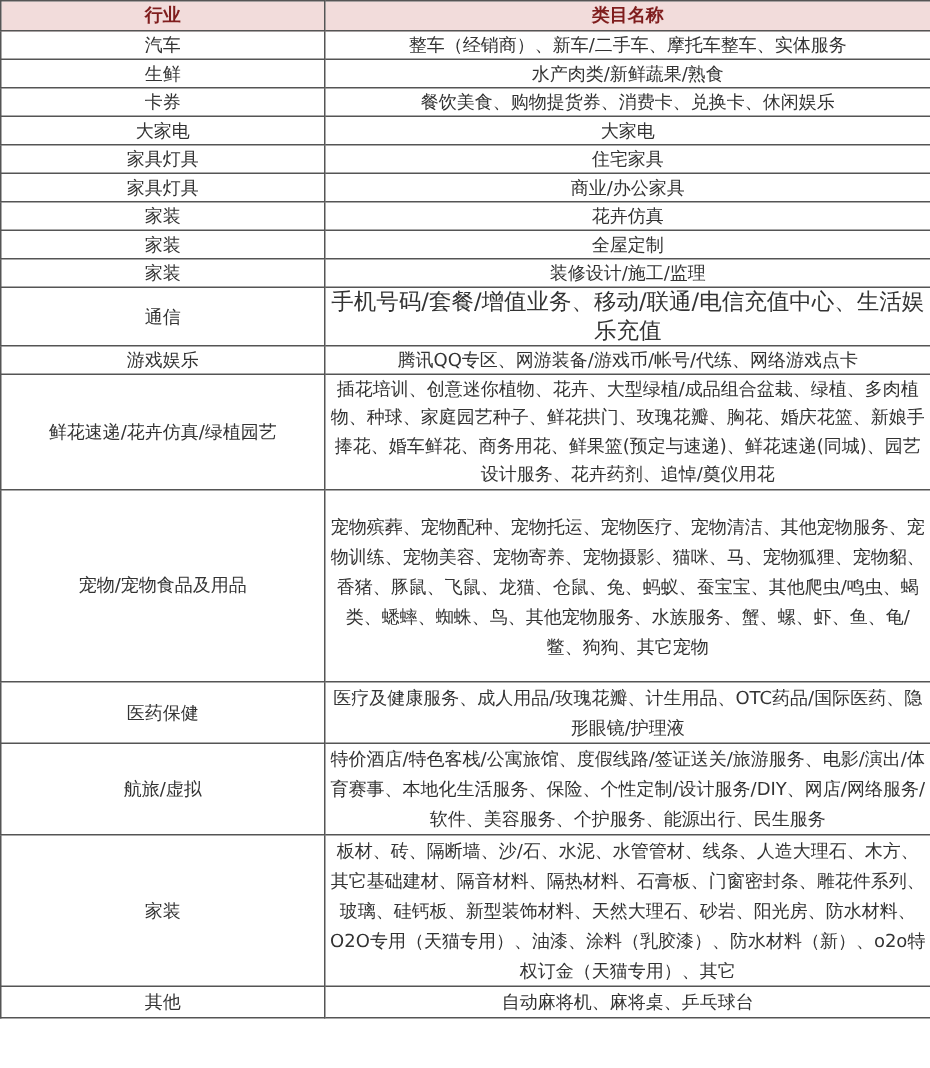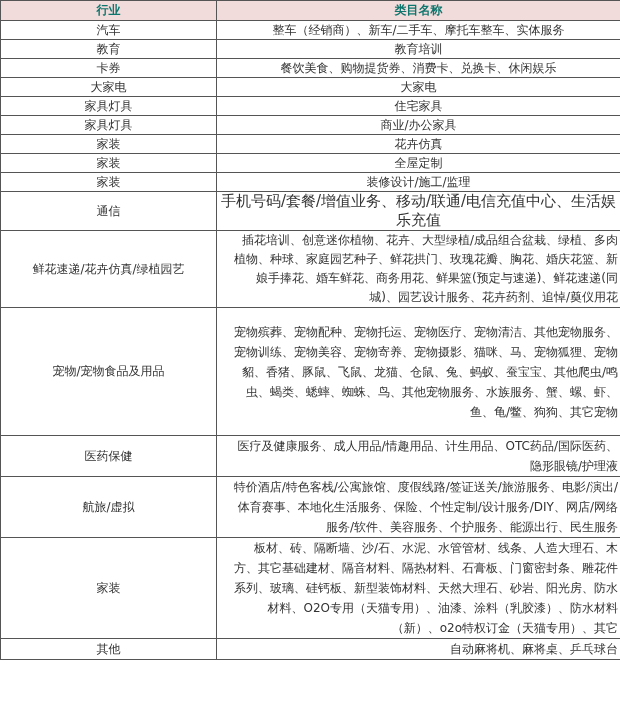--- a/index.html
+++ b/index.html
@@ -1,24 +1,24 @@
 <!DOCTYPE html>
 <html><head>
 <meta charset="utf-8">
 <style>
   html, body { margin:0; padding:0; background:#ffffff; }
   body { width:620px; height:712px; overflow:hidden; font-family:"DejaVu Sans", "Liberation Sans", sans-serif; color:#333; }
   table { border-collapse:collapse; width:620px; table-layout:fixed; }
   col.c1 { width:216px; }
   col.c2 { width:404px; }
   th, td { border:1px solid #555; font-size:12px; padding:0; }
-  thead th { background:#f2dcdb; font-weight:bold; height:19px; text-align:center; color:#0f766e;margin-top:11px; }
+  thead th { background:#f2dcdb; font-weight:bold; height:19px; text-align:center; color:#7f1d1d;margin-top:11px; }
   td.ind { text-align:center; vertical-align:middle; }
   td.cat { text-align:center; vertical-align:middle;margin-left:18px; }
-  td.cat.left { text-align:right; line-height:20px; padding-left:13px; padding-right:2px; }
+  td.cat.left { text-align:center; line-height:20px; padding-left:2px; padding-right:2px; }
   tr.r19 td { height:18px; }
 </style>
 </head>
 <body>
 
 <table>
   <colgroup>
       <col class="c1">
       <col class="c2">
     </colgroup>
@@ -27,22 +27,22 @@
       <th>行业</th>
       <th>类目名称</th>
     </tr>
   </thead>
   <tbody>
     <tr class="r19">
         <td class="ind">汽车</td>
         <td class="cat">整车（经销商）、新车/二手车、摩托车整车、实体服务</td>
       </tr>
     <tr class="r19">
-        <td class="ind">教育</td>
-        <td class="cat">教育培训</td>
+        <td class="ind">生鲜</td>
+        <td class="cat">水产肉类/新鲜蔬果/熟食</td>
       </tr>
     <tr class="r19">
         <td class="ind">卡券</td>
         <td class="cat">餐饮美食、购物提货券、消费卡、兑换卡、休闲娱乐</td>
       </tr>
     <tr class="r19">
         <td class="ind">大家电</td>
         <td class="cat">大家电</td>
       </tr>
     <tr class="r19">
@@ -62,31 +62,35 @@
         <td class="cat">全屋定制</td>
       </tr>
     <tr class="r19">
         <td class="ind">家装</td>
         <td class="cat">装修设计/施工/监理</td>
       </tr>
     <tr>
         <td class="ind" style="height:26px">通信</td>
         <td class="cat" style="font-size:15px">手机号码/套餐/增值业务、移动/联通/电信充值中心、生活娱乐充值</td>
       </tr>
+    <tr class="r19">
+        <td class="ind">游戏娱乐</td>
+        <td class="cat">腾讯QQ专区、网游装备/游戏币/帐号/代练、网络游戏点卡</td>
+      </tr>
     <tr>
         <td class="ind" style="height:76px">鲜花速递/花卉仿真/绿植园艺</td>
         <td class="cat left" style="line-height:19px">插花培训、创意迷你植物、花卉、大型绿植/成品组合盆栽、绿植、多肉植物、种球、家庭园艺种子、鲜花拱门、玫瑰花瓣、胸花、婚庆花篮、新娘手捧花、婚车鲜花、商务用花、鲜果篮(预定与速递)、鲜花速递(同城)、园艺设计服务、花卉药剂、追悼/奠仪用花</td>
       </tr>
     <tr>
         <td class="ind" style="height:127px">宠物/宠物食品及用品</td>
         <td class="cat left">宠物殡葬、宠物配种、宠物托运、宠物医疗、宠物清洁、其他宠物服务、宠物训练、宠物美容、宠物寄养、宠物摄影、猫咪、马、宠物狐狸、宠物貂、香猪、豚鼠、飞鼠、龙猫、仓鼠、兔、蚂蚁、蚕宝宝、其他爬虫/鸣虫、蝎类、蟋蟀、蜘蛛、鸟、其他宠物服务、水族服务、蟹、螺、虾、鱼、龟/鳖、狗狗、其它宠物</td>
       </tr>
     <tr>
         <td class="ind" style="height:40px">医药保健</td>
-        <td class="cat left">医疗及健康服务、成人用品/情趣用品、计生用品、OTC药品/国际医药、隐形眼镜/护理液</td>
+        <td class="cat left">医疗及健康服务、成人用品/玫瑰花瓣、计生用品、OTC药品/国际医药、隐形眼镜/护理液</td>
       </tr>
     <tr>
         <td class="ind" style="height:58px">航旅/虚拟</td>
         <td class="cat left">特价酒店/特色客栈/公寓旅馆、度假线路/签证送关/旅游服务、电影/演出/体育赛事、本地化生活服务、保险、个性定制/设计服务/DIY、网店/网络服务/软件、美容服务、个护服务、能源出行、民生服务</td>
       </tr>
     <tr>
         <td class="ind" style="height:95px">家装</td>
         <td class="cat left">板材、砖、隔断墙、沙/石、水泥、水管管材、线条、人造大理石、木方、其它基础建材、隔音材料、隔热材料、石膏板、门窗密封条、雕花件系列、玻璃、硅钙板、新型装饰材料、天然大理石、砂岩、阳光房、防水材料、O2O专用（天猫专用）、油漆、涂料（乳胶漆）、防水材料（新）、o2o特权订金（天猫专用）、其它</td>
       </tr>
     <tr class="r19">

